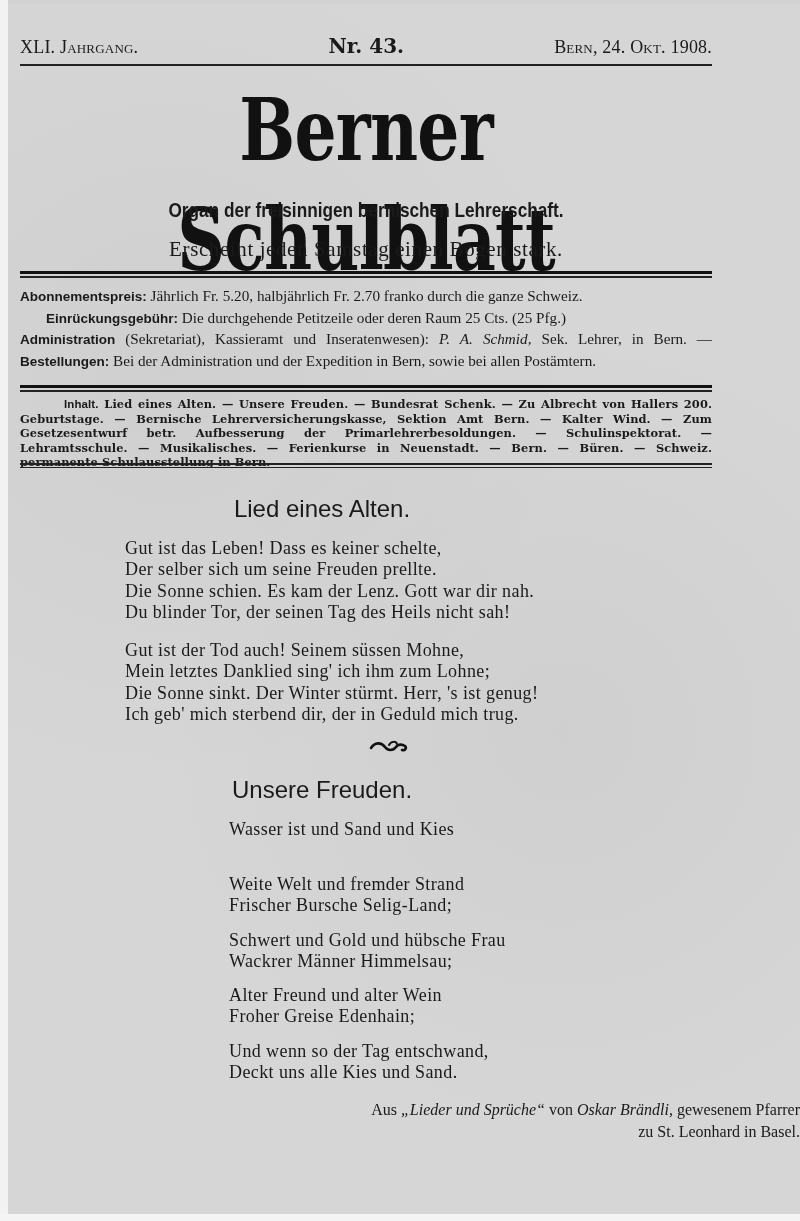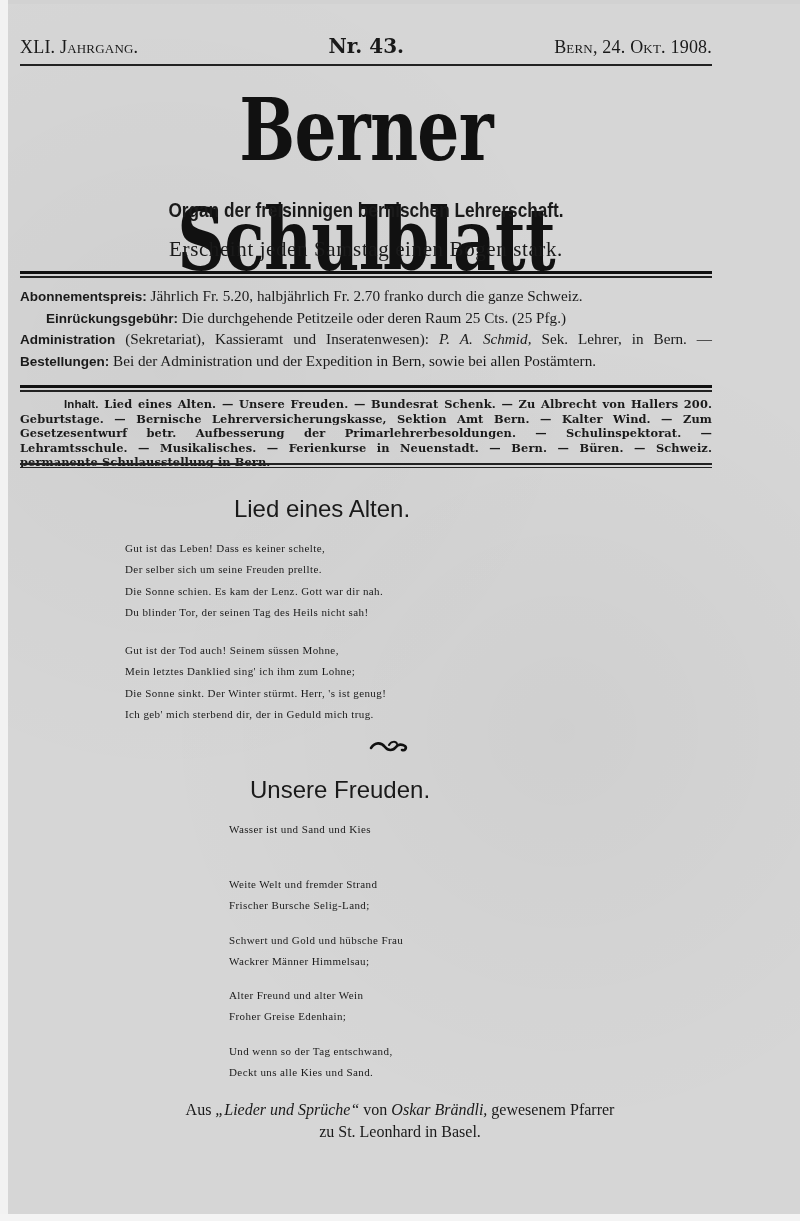--- a/index.html
+++ b/index.html
@@ -64,27 +64,27 @@
     top:397px; font-family:"DejaVu Serif", serif; font-weight:bold; font-size:11.4px;
     line-height:14.6px; text-align:justify; letter-spacing:0.1px;
   }
   .contents .lbl { font-family:"Liberation Sans", sans-serif; font-size:11.5px; padding-left:44px; }
 
   .poem-title {
     position:absolute; left:0; width:644px; text-align:center;
     font-family:"Liberation Sans", sans-serif; font-size:24px;
   }
   .verse {
-    position:absolute; font-family:"Liberation Serif", serif; font-size:11px;
+    position:absolute; font-family:"Liberation Serif", serif; font-size:18px;
     line-height:21.3px; letter-spacing:0.4px; margin:0;
   }
   .verse div { white-space:nowrap; }
   .ornament { position:absolute; left:369px; top:739px; width:40px; height:16px; }
   .source {
-    position:absolute; left:0; width:800px; top:1099px; text-align:center;
+    position:absolute; left:0; width:800px; top:1099px; text-align:right;
     font-family:"Liberation Serif", serif; font-size:16px; line-height:22px;
   }
   .source .it { font-style:italic; }
 </style>
 </head>
 <body>
 
 <div class="page-edge-left"></div>
 <div class="page"></div>
 <div class="page-edge-bottom"></div>
@@ -154,21 +154,21 @@
   <div>Mein letztes Danklied sing' ich ihm zum Lohne;</div>
   <div>Die Sonne sinkt. Der Winter stürmt. Herr, 's ist genug!</div>
   <div>Ich geb' mich sterbend dir, der in Geduld mich trug.</div>
 </div>
 
 <svg class="ornament" viewBox="0 0 40 16">
   <path d="M2 9 C6 3, 12 3, 16 8 C19 12, 24 12, 27 8 C29 5, 33 5, 36 7 C38 9, 36 12, 33 11" fill="none" stroke="#111" stroke-width="2.6" stroke-linecap="round"></path>
   <path d="M20 6 C22 2, 27 2, 28 5" fill="none" stroke="#111" stroke-width="2" stroke-linecap="round"></path>
 </svg>
 
-<div class="poem-title" style="top:776px;padding-left:18px;">Unsere Freuden.</div>
+<div class="poem-title" style="top:776px;">Unsere Freuden.</div>
 <div class="verse" style="left:229px; top:819px;">
   <div>Wasser ist und Sand und Kies</div>
 </div>
 <div class="verse" style="left:229px; top:874px;">
   <div>Weite Welt und fremder Strand</div>
   <div>Frischer Bursche Selig-Land;</div>
 </div>
 <div class="verse" style="left:229px; top:930px;">
   <div>Schwert und Gold und hübsche Frau</div>
   <div>Wackrer Männer Himmelsau;</div>

